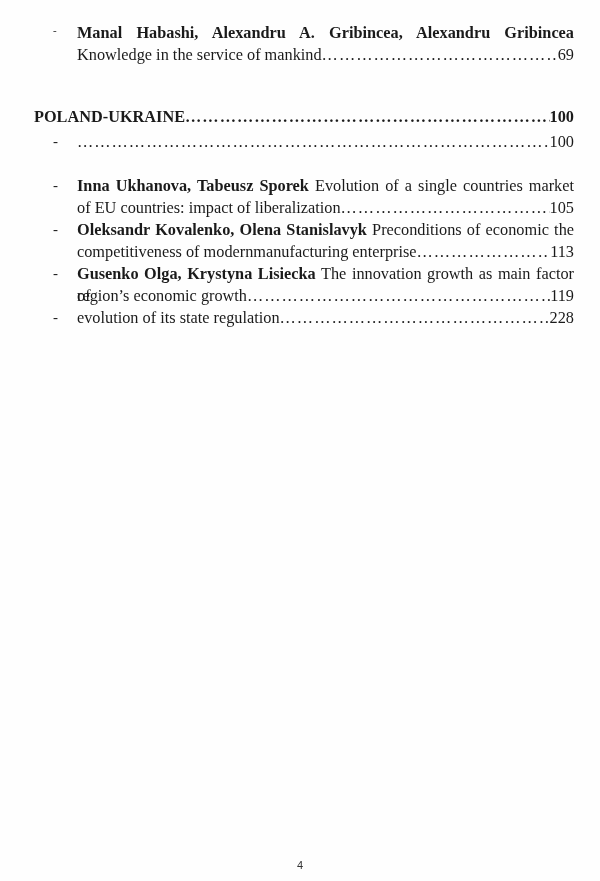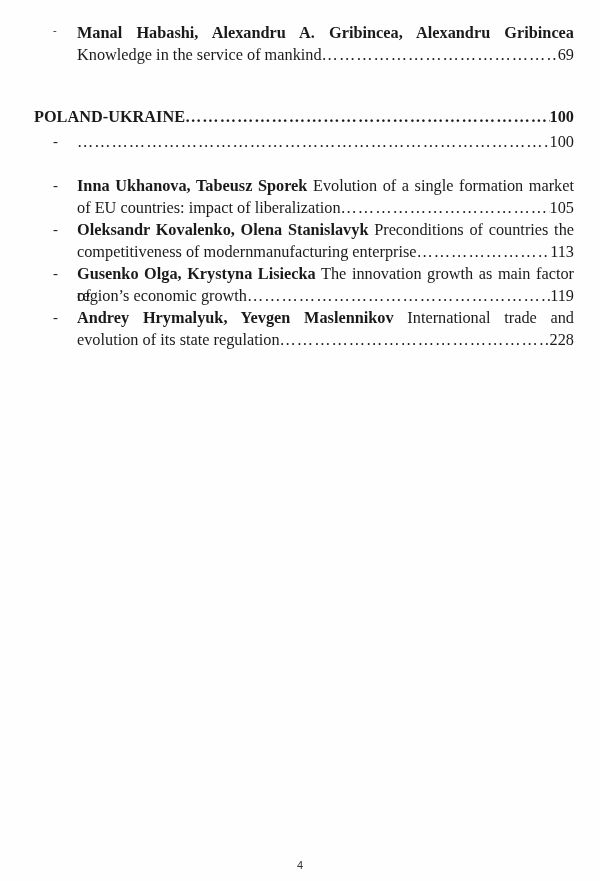--- a/index.html
+++ b/index.html
@@ -44,51 +44,50 @@
   <span class="dash" style="top:133px;">-</span>
   <div class="entry" style="top:131px;">
     <span class="line lead">
       <span class="dots">……………………………………………………………………………………………………………</span>
       <span class="pg">100</span>
     </span>
   </div>
 
   <span class="dash" style="top:177px;">-</span>
   <div class="entry" style="top:175px;">
-    <span class="line just"><b>Inna Ukhanova, Tabeusz Sporek</b> <span>Evolution of a single formation market</span></span>
+    <span class="line just"><b>Inna Ukhanova, Tabeusz Sporek</b> <span>Evolution of a single countries market</span></span>
     <span class="line lead">
       <span class="txt">of EU countries:  impact of liberalization</span>
       <span class="dots">……………………………………………………………………………………………………………</span>
       <span class="pg">105</span>
     </span>
   </div>
 
   <span class="dash" style="top:221px;">-</span>
   <div class="entry" style="top:219px;">
-    <span class="line just"><b>Oleksandr Kovalenko, Olena Stanislavyk</b> <span>Preconditions of countries the</span></span>
+    <span class="line just"><b>Oleksandr Kovalenko, Olena Stanislavyk</b> <span>Preconditions of economic the</span></span>
     <span class="line lead">
       <span class="txt">competitiveness of modernmanufacturing enterprise</span>
       <span class="dots">……………………………………………………………………………………………………………</span>
       <span class="pg">113</span>
     </span>
   </div>
 
   <span class="dash" style="top:265px;">-</span>
   <div class="entry" style="top:263px;">
     <span class="line just"><b>Gusenko Olga, Krystyna Lisiecka</b> <span>The innovation growth as main factor of</span></span>
     <span class="line lead">
       <span class="txt">region’s economic growth </span>
       <span class="dots">……………………………………………………………………………………………………………</span>
       <span class="pg">119</span>
     </span>
   </div>
 
   <span class="dash" style="top:309px;">-</span>
   <div class="entry" style="top:307px;">
-    <span class="line just"><b>Andrey Hrymalyuk, Yevgen Maslennikov</b> <span>International trade and</span></span>
     <span class="line lead">
       <span class="txt">evolution of its state regulation</span>
       <span class="dots">……………………………………………………………………………………………………………</span>
       <span class="pg">228</span>
     </span>
   </div>
 
   <div class="pagenum">4</div>
 </div>
 

